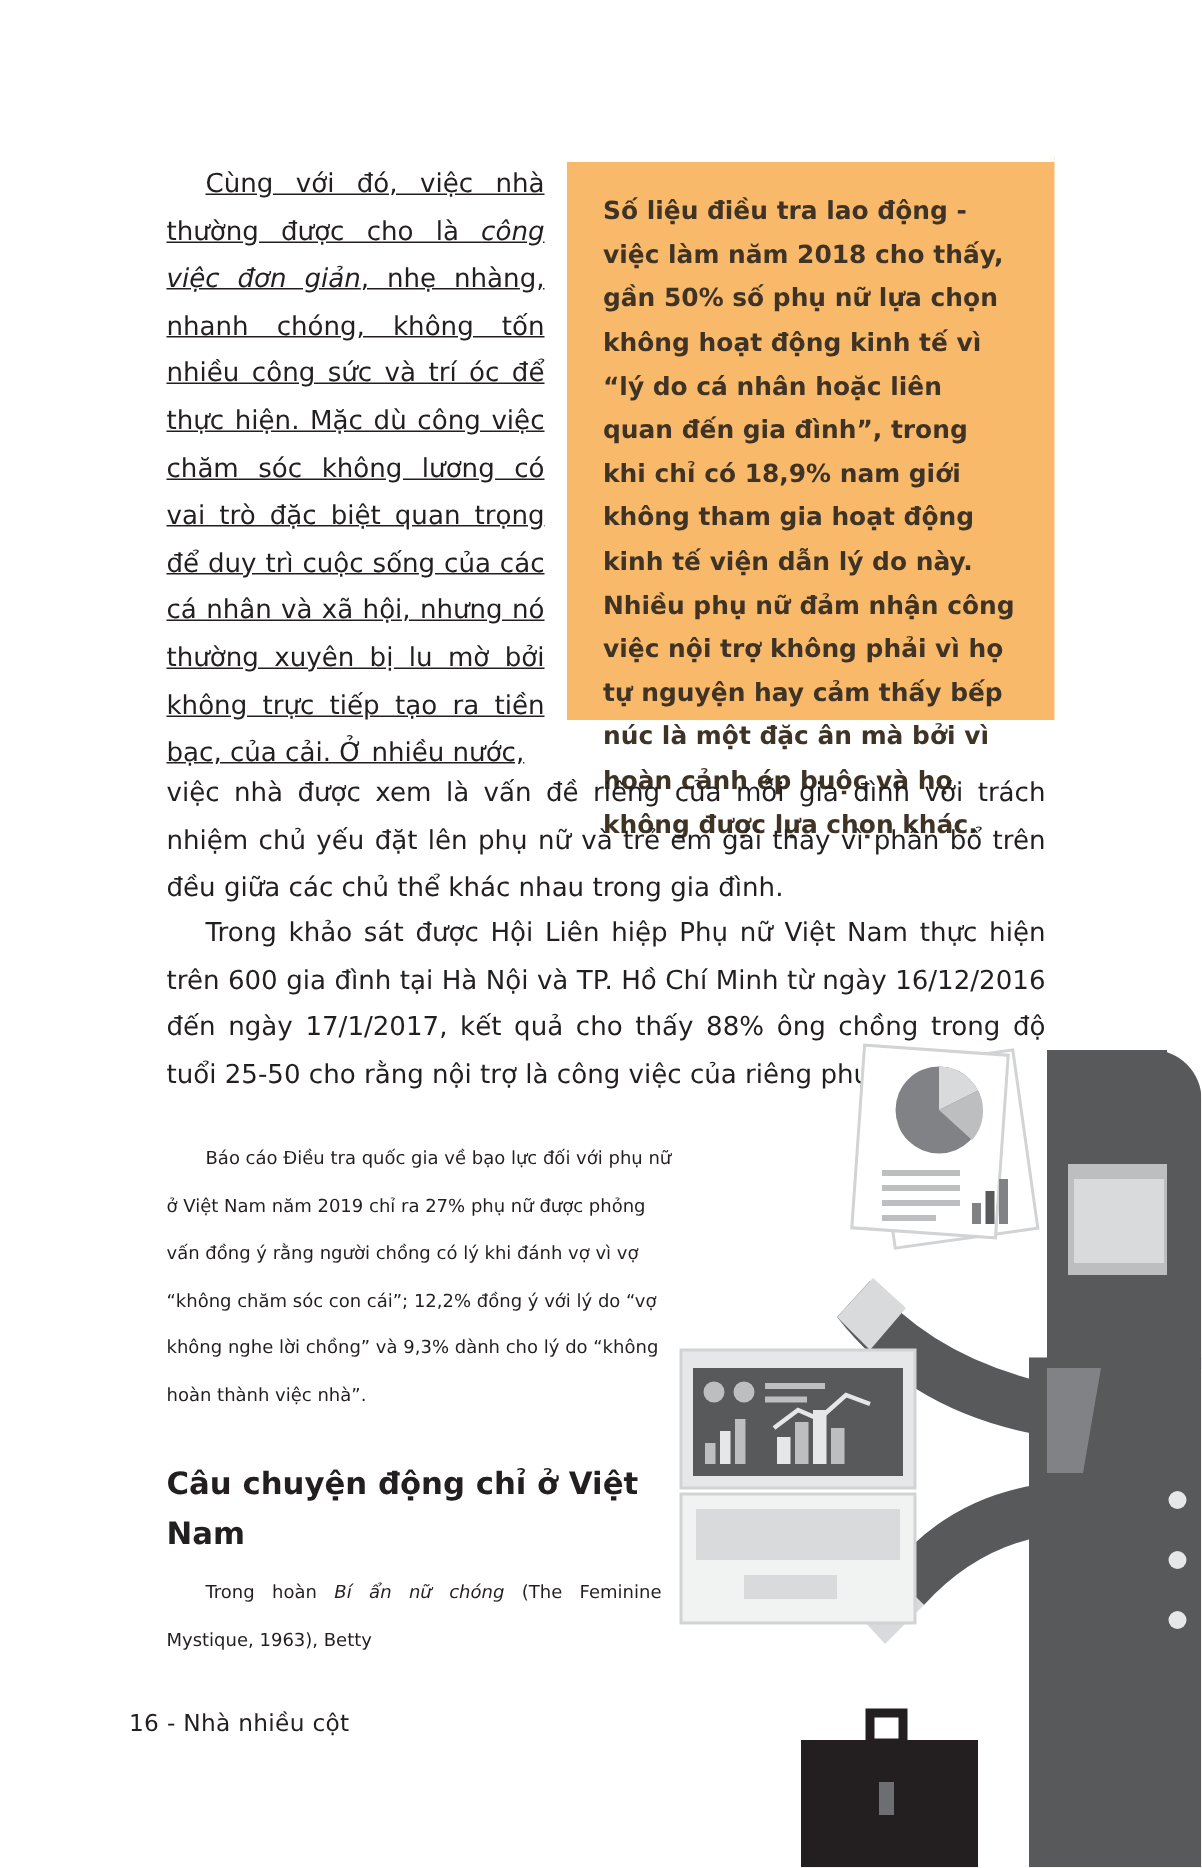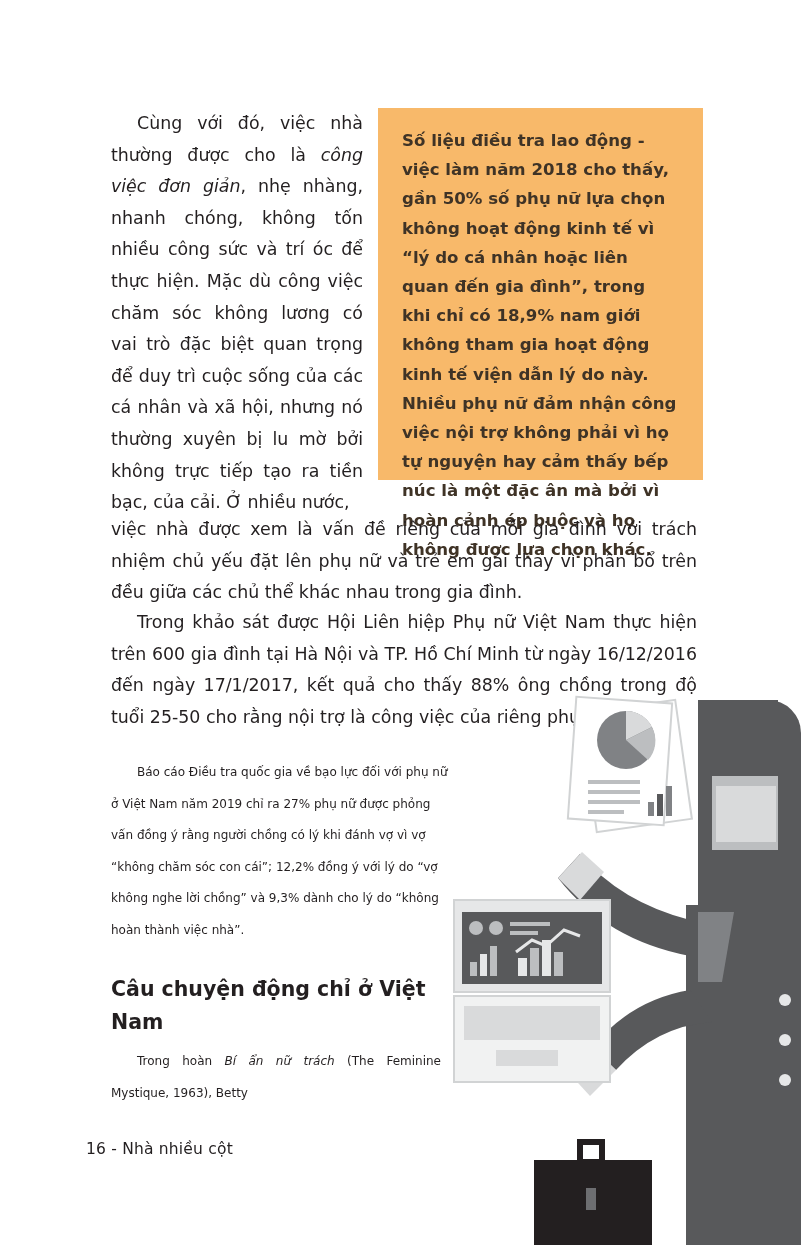--- a/index.html
+++ b/index.html
@@ -25,20 +25,21 @@
     top: 108px;
     width: 252px;
   }
   .para {
     font-size: 17.4px;
     line-height: 31.6px;
     color: #231f20;
     text-align: justify;
     text-justify: inter-word;
     margin: 0;
+    text-decoration: underline;
   }
   .para.indent { text-indent: 26px; }
   .para em { font-style: italic; }
 
   .full-para {
     position: absolute;
     left: 111px;
     width: 586px;
     font-size: 17.4px;
     line-height: 31.6px;
@@ -130,21 +131,21 @@
   </div>
 
   <p class="full-para" style="top: 514px;">việc nhà được xem là vấn đề riêng của mỗi gia đình với trách nhiệm chủ yếu đặt lên phụ nữ và trẻ em gái thay vì phân bổ trên đều giữa các chủ thể khác nhau trong gia đình.</p>
 
   <p class="full-para indent" style="top: 607px;">Trong khảo sát được Hội Liên hiệp Phụ nữ Việt Nam thực hiện trên 600 gia đình tại Hà Nội và TP. Hồ Chí Minh từ ngày 16/12/2016 đến ngày 17/1/2017, kết quả cho thấy 88% ông chồng trong độ tuổi 25-50 cho rằng nội trợ là công việc của riêng phụ nữ.</p>
 
   <p class="narrow-para indent" style="top: 757px;">Báo cáo Điều tra quốc gia về bạo lực đối với phụ nữ ở Việt Nam năm 2019 chỉ ra 27% phụ nữ được phỏng vấn đồng ý rằng người chồng có lý khi đánh vợ vì vợ “không chăm sóc con cái”; 12,2% đồng ý với lý do “vợ không nghe lời chồng” và 9,3% dành cho lý do “không hoàn thành việc nhà”.</p>
 
   <h2 class="subhead" style="top: 973px;">Câu chuyện động chỉ ở Việt Nam</h2>
 
-  <p class="narrow-para indent" style="top: 1046px; width: 330px; text-align: justify;"><span>Trong hoàn </span><em>Bí ẩn nữ trách</em><span> (The Feminine Mystique, 1963), Betty</span></p>
+  <p class="narrow-para indent" style="top: 1046px; width: 330px; text-align: justify;"><span>Trong hoàn </span><em>Bí ẩn nữ chóng</em><span> (The Feminine Mystique, 1963), Betty</span></p>
 
   <div class="folio">16 - Nhà nhiều cột</div>
 
   <div class="illus">
     <svg viewBox="0 0 361 555" width="361" height="555" xmlns="http://www.w3.org/2000/svg">
 
       <g>
 
         <path d="M258 10 h70 a33 33 0 0 1 33 33 v180 h-103 z" fill="#58595b"></path>
 

